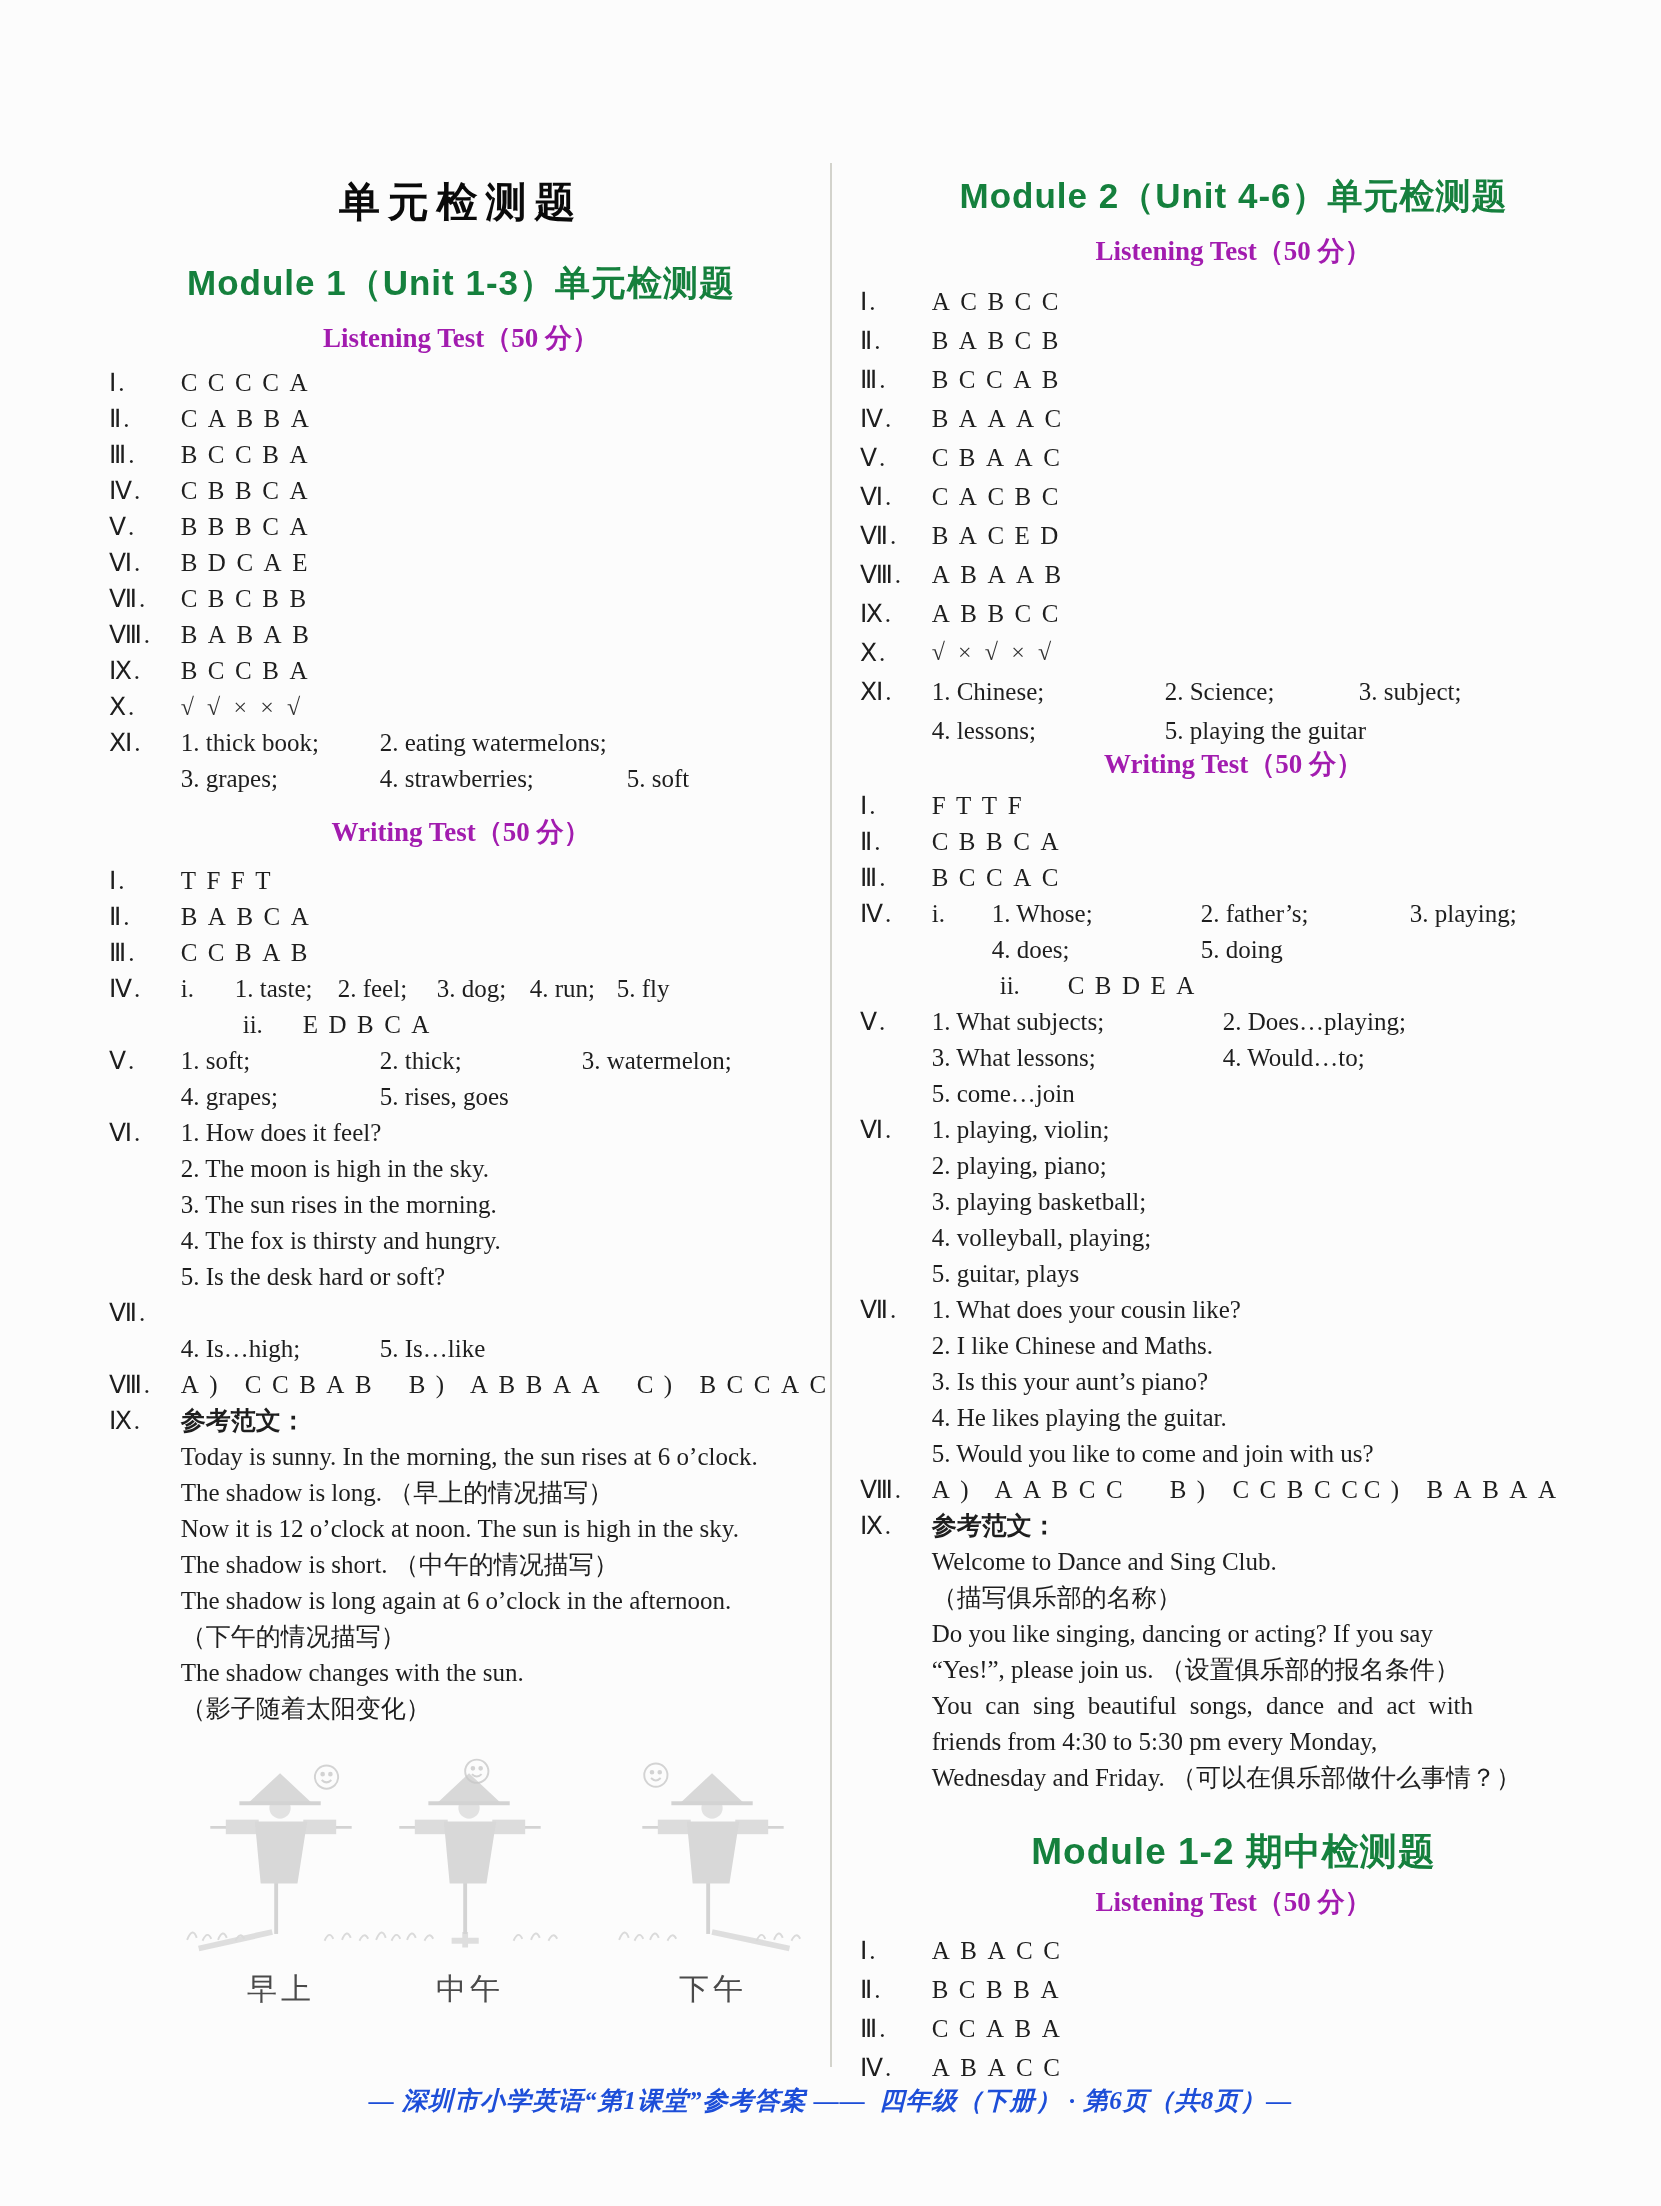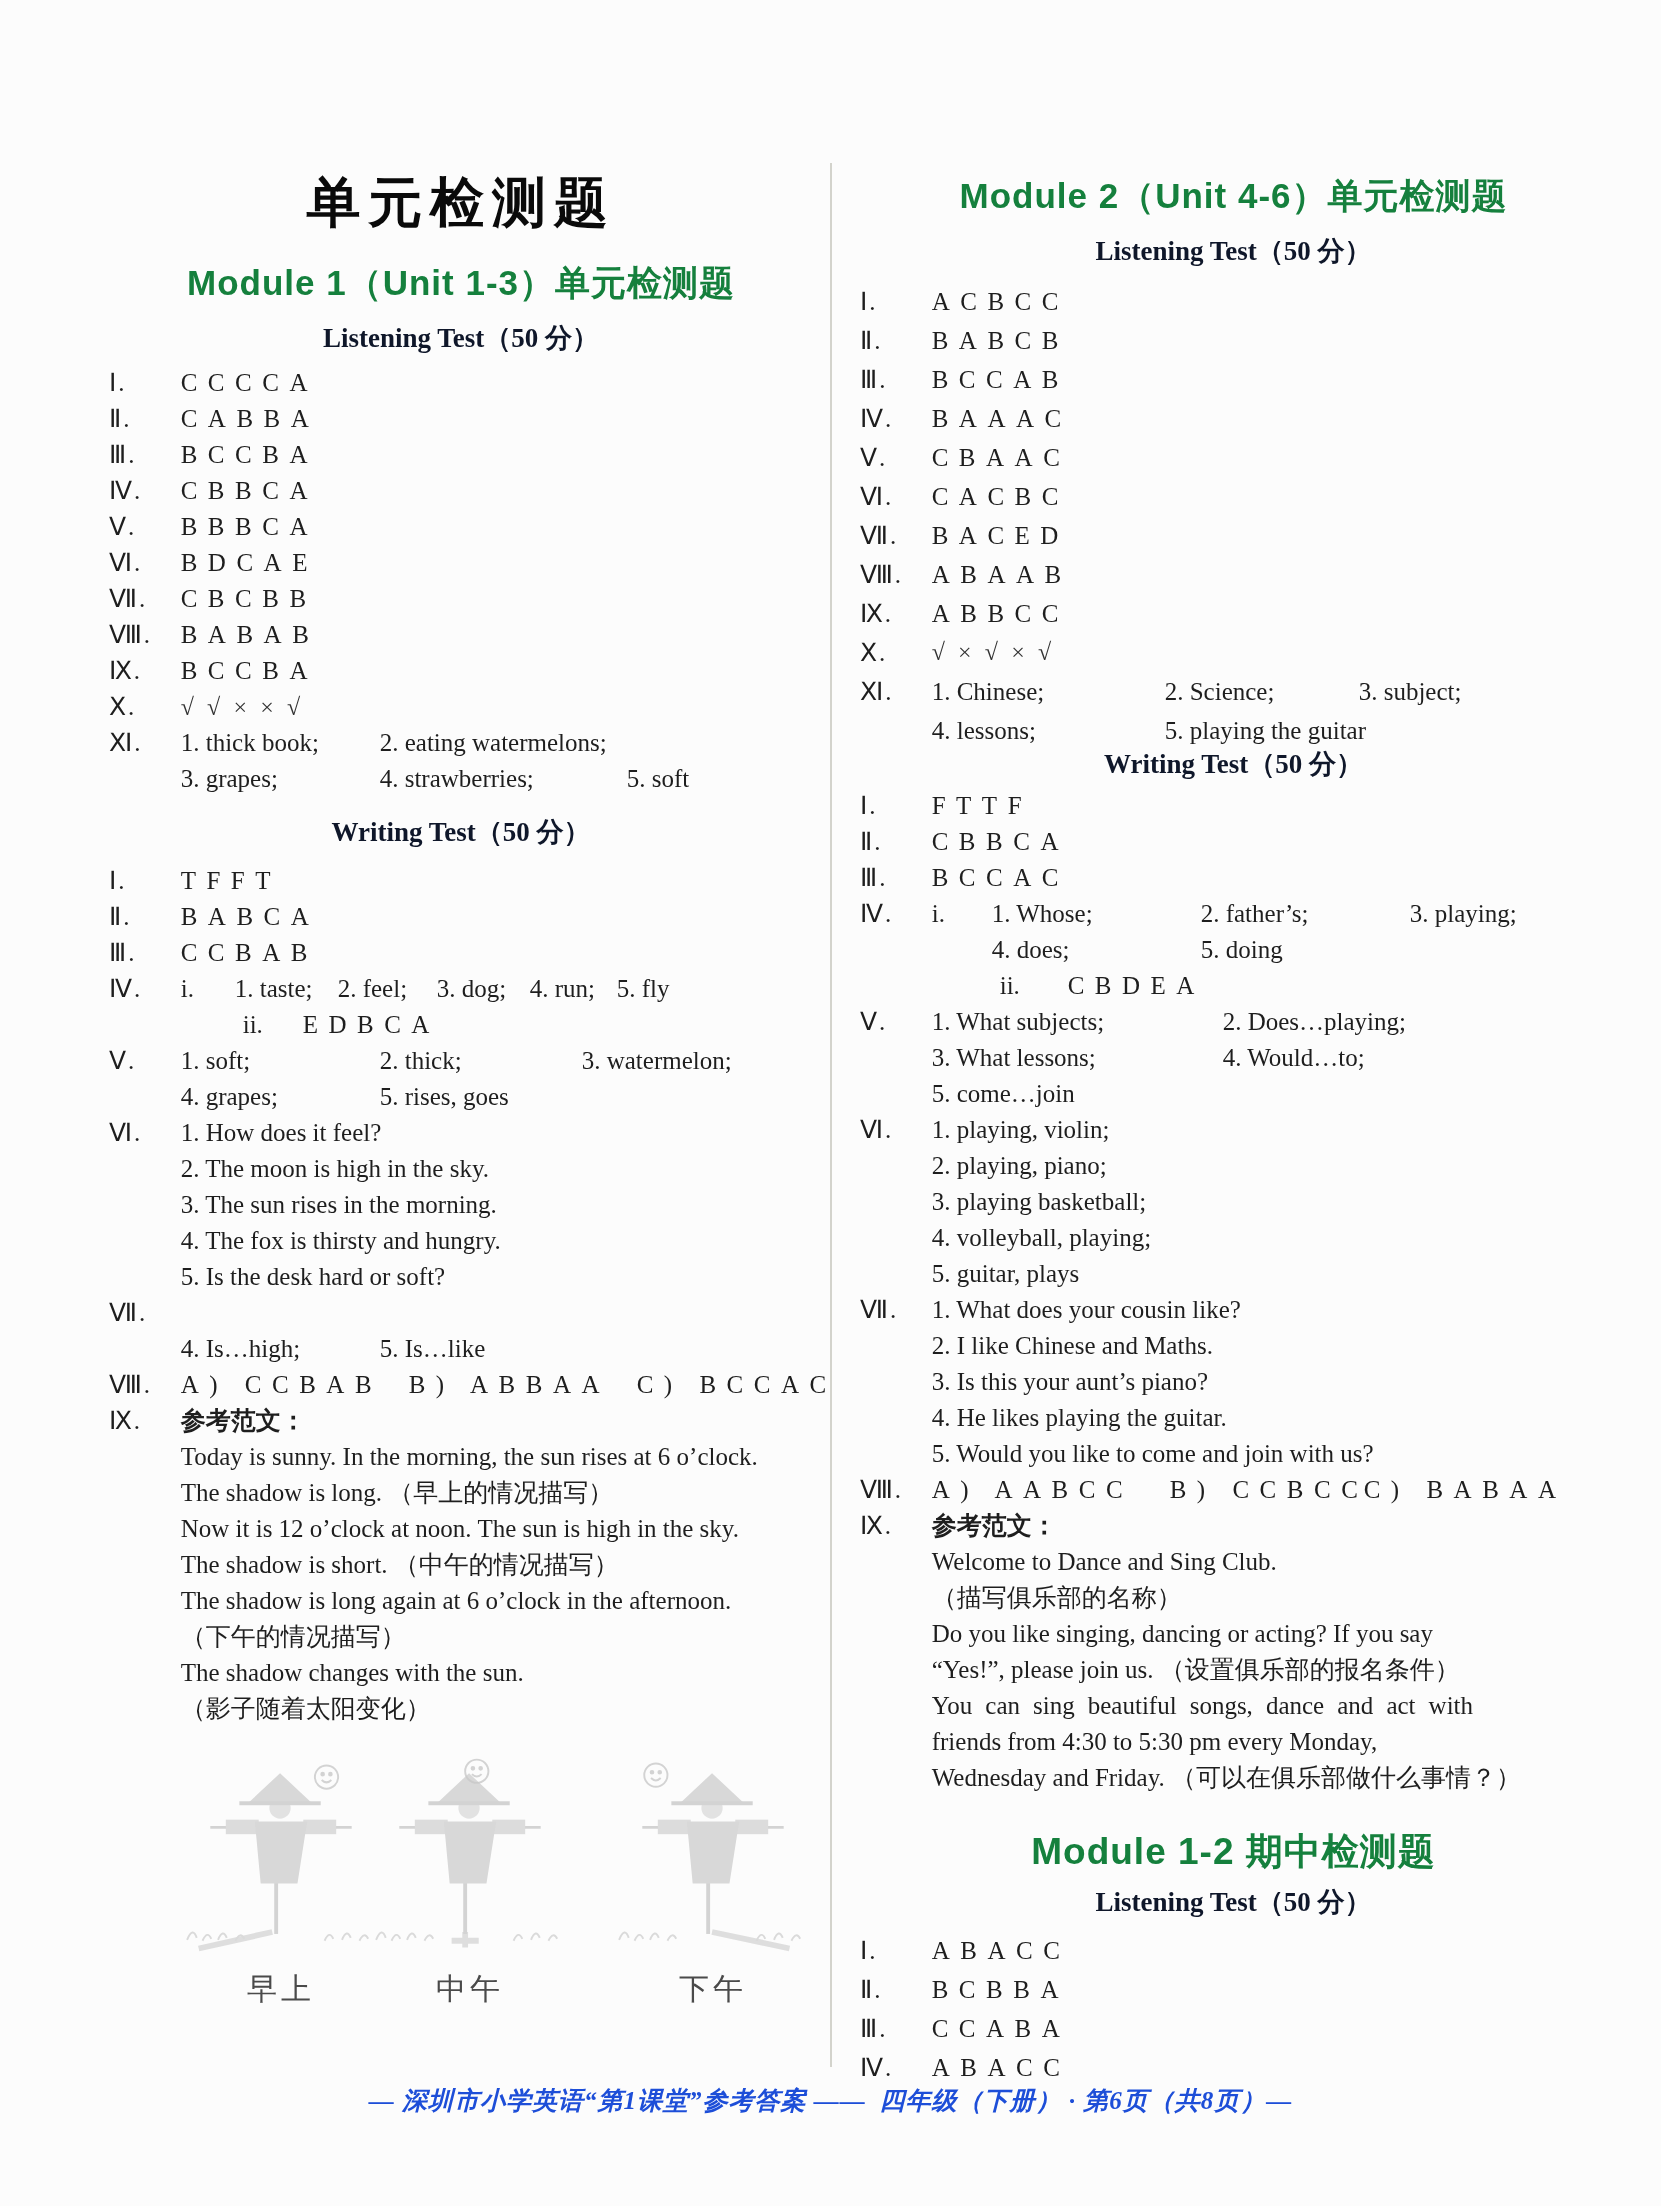--- a/index.html
+++ b/index.html
@@ -2,27 +2,27 @@
 <html><head>
 <meta charset="utf-8">
 <style>
   html,body{margin:0;padding:0;background:#e8e8e8;}
   .page{position:relative;width:1661px;height:2207px;background:#fcfcfc;overflow:hidden;
         font-family:"Liberation Serif", serif;color:#1e1e1e;}
   .divider{position:absolute;left:830px;top:163px;width:1.9px;height:1904px;background:#c6c6bc;opacity:.75;}
   .col{position:absolute;top:175px;}
   .col-left{left:109px;width:704px;}
   .col-right{left:860px;width:747px;}
-  .h1{font-family:"Liberation Sans",sans-serif;font-weight:700;font-size:54px;line-height:54px;
+  .h1{font-family:"Liberation Sans",sans-serif;font-weight:700;font-size:41px;line-height:54px;
       letter-spacing:7.8px;text-align:center;color:#0a0a0a;}
   .h2{font-family:"Liberation Sans",sans-serif;font-weight:700;font-size:35px;line-height:41px;
       letter-spacing:1px;text-align:center;color:#15803d;margin-top:33px;}
   .h2.first{margin-top:0;}
   .h2.midterm{margin-top:33px;font-size:37px;line-height:45px;}
-  .h3{font-weight:700;font-size:27px;line-height:29px;text-align:center;color:#0f172a;margin-top:21.3px;}
+  .h3{font-weight:700;font-size:27px;line-height:29px;text-align:center;color:#a21caf;margin-top:21.3px;}
   .h3.tight{margin-top:0;}
   .h3.mt14{margin-top:13.6px;}
   .rows{margin-top:11.6px;}
   .rows.mt16{margin-top:15.5px;}
   .rows.mt10{margin-top:9.7px;}
   .rows.mt14{margin-top:13.6px;}
   .row{display:flex;height:36px;}
   .lh40 .row{height:39px;}
   .lh368 .row{height:36px;}
   .num{flex:none;width:62px;margin-right:9.7px;font-size:25px;line-height:inherit;

